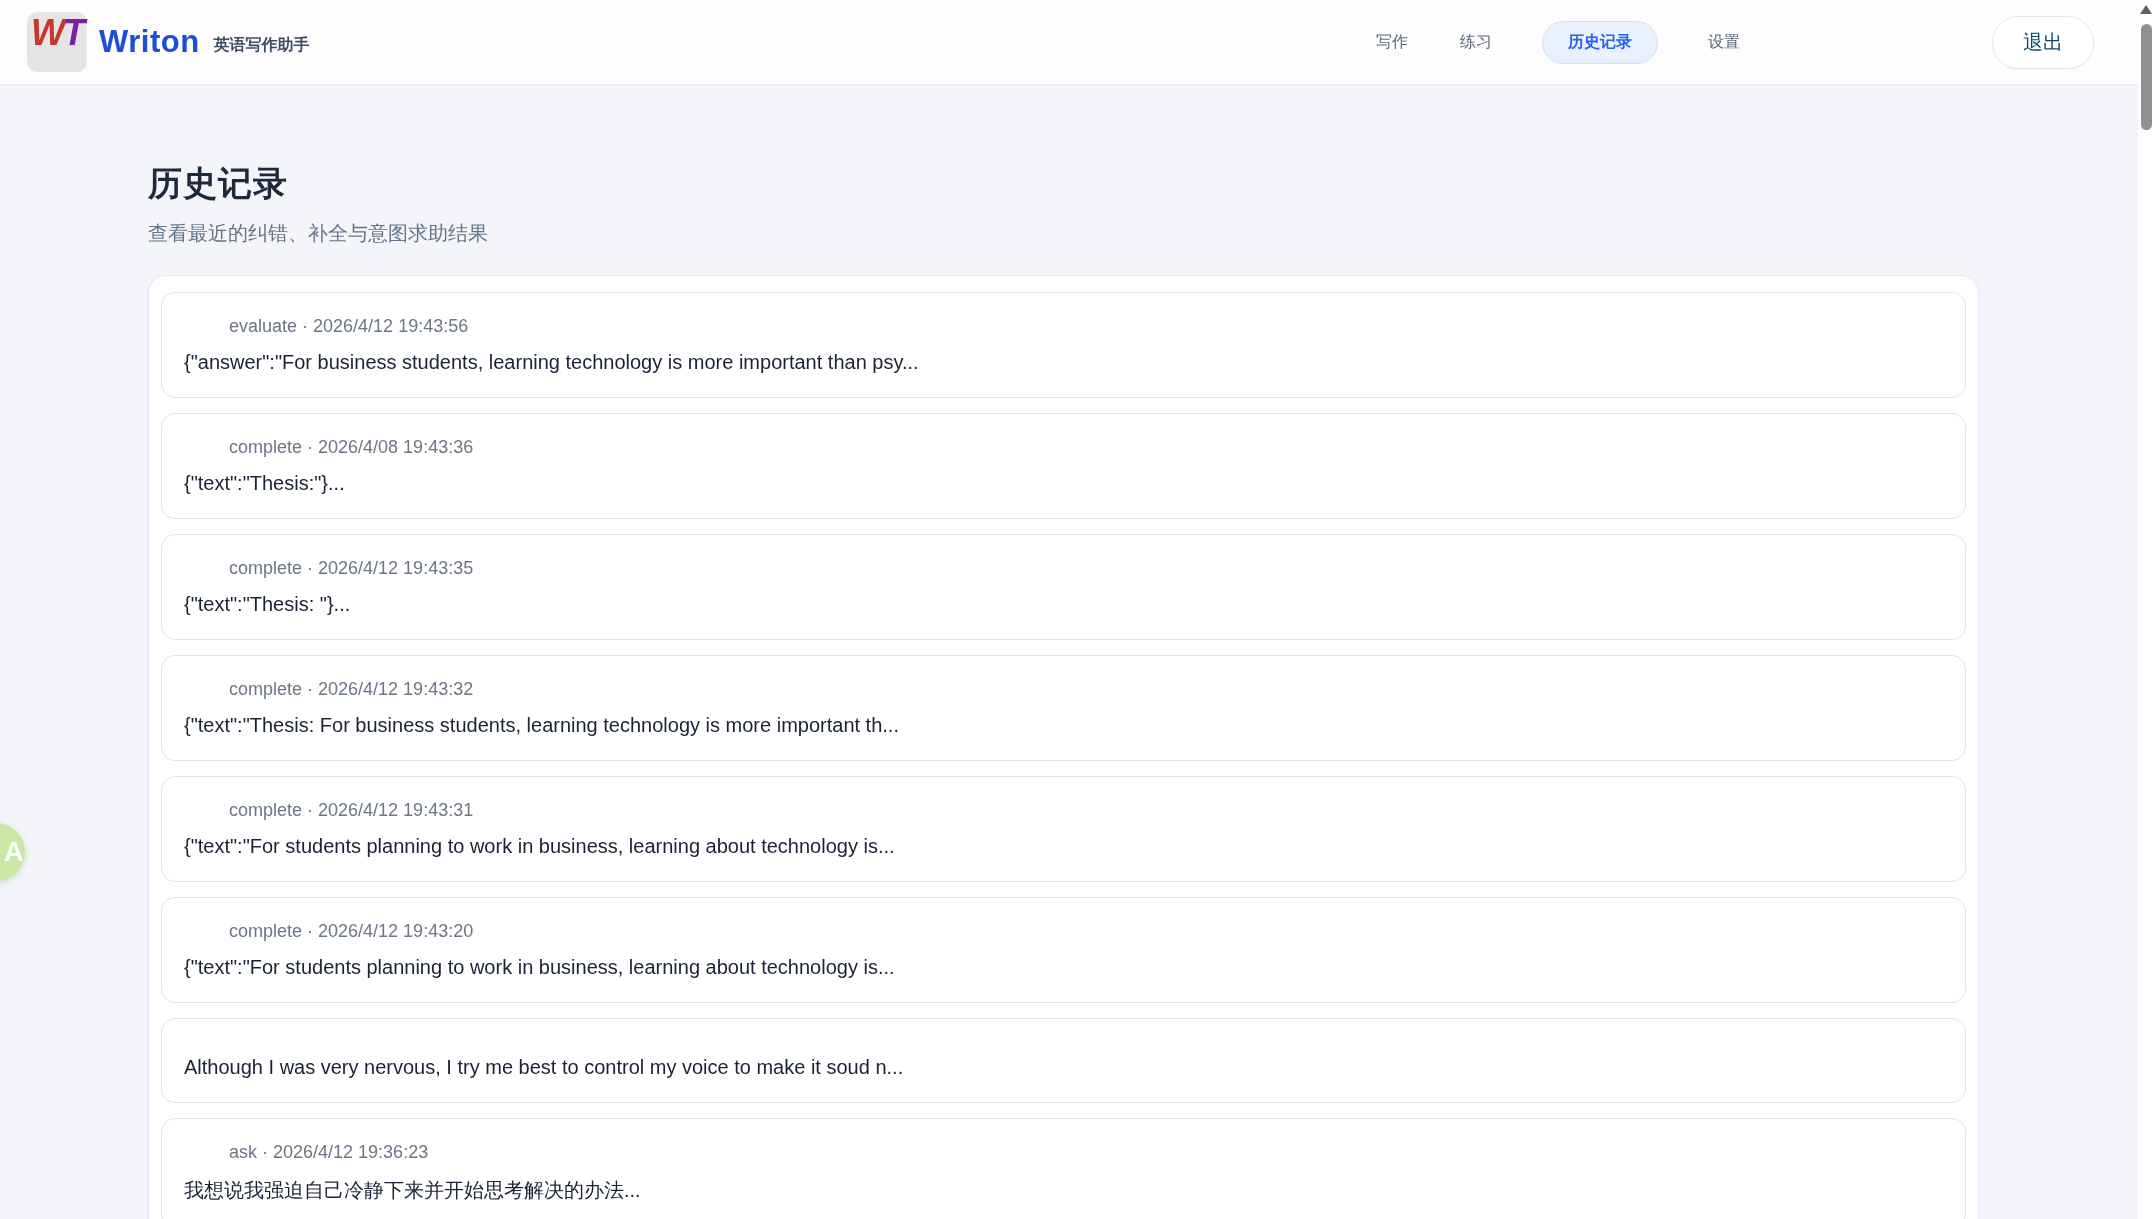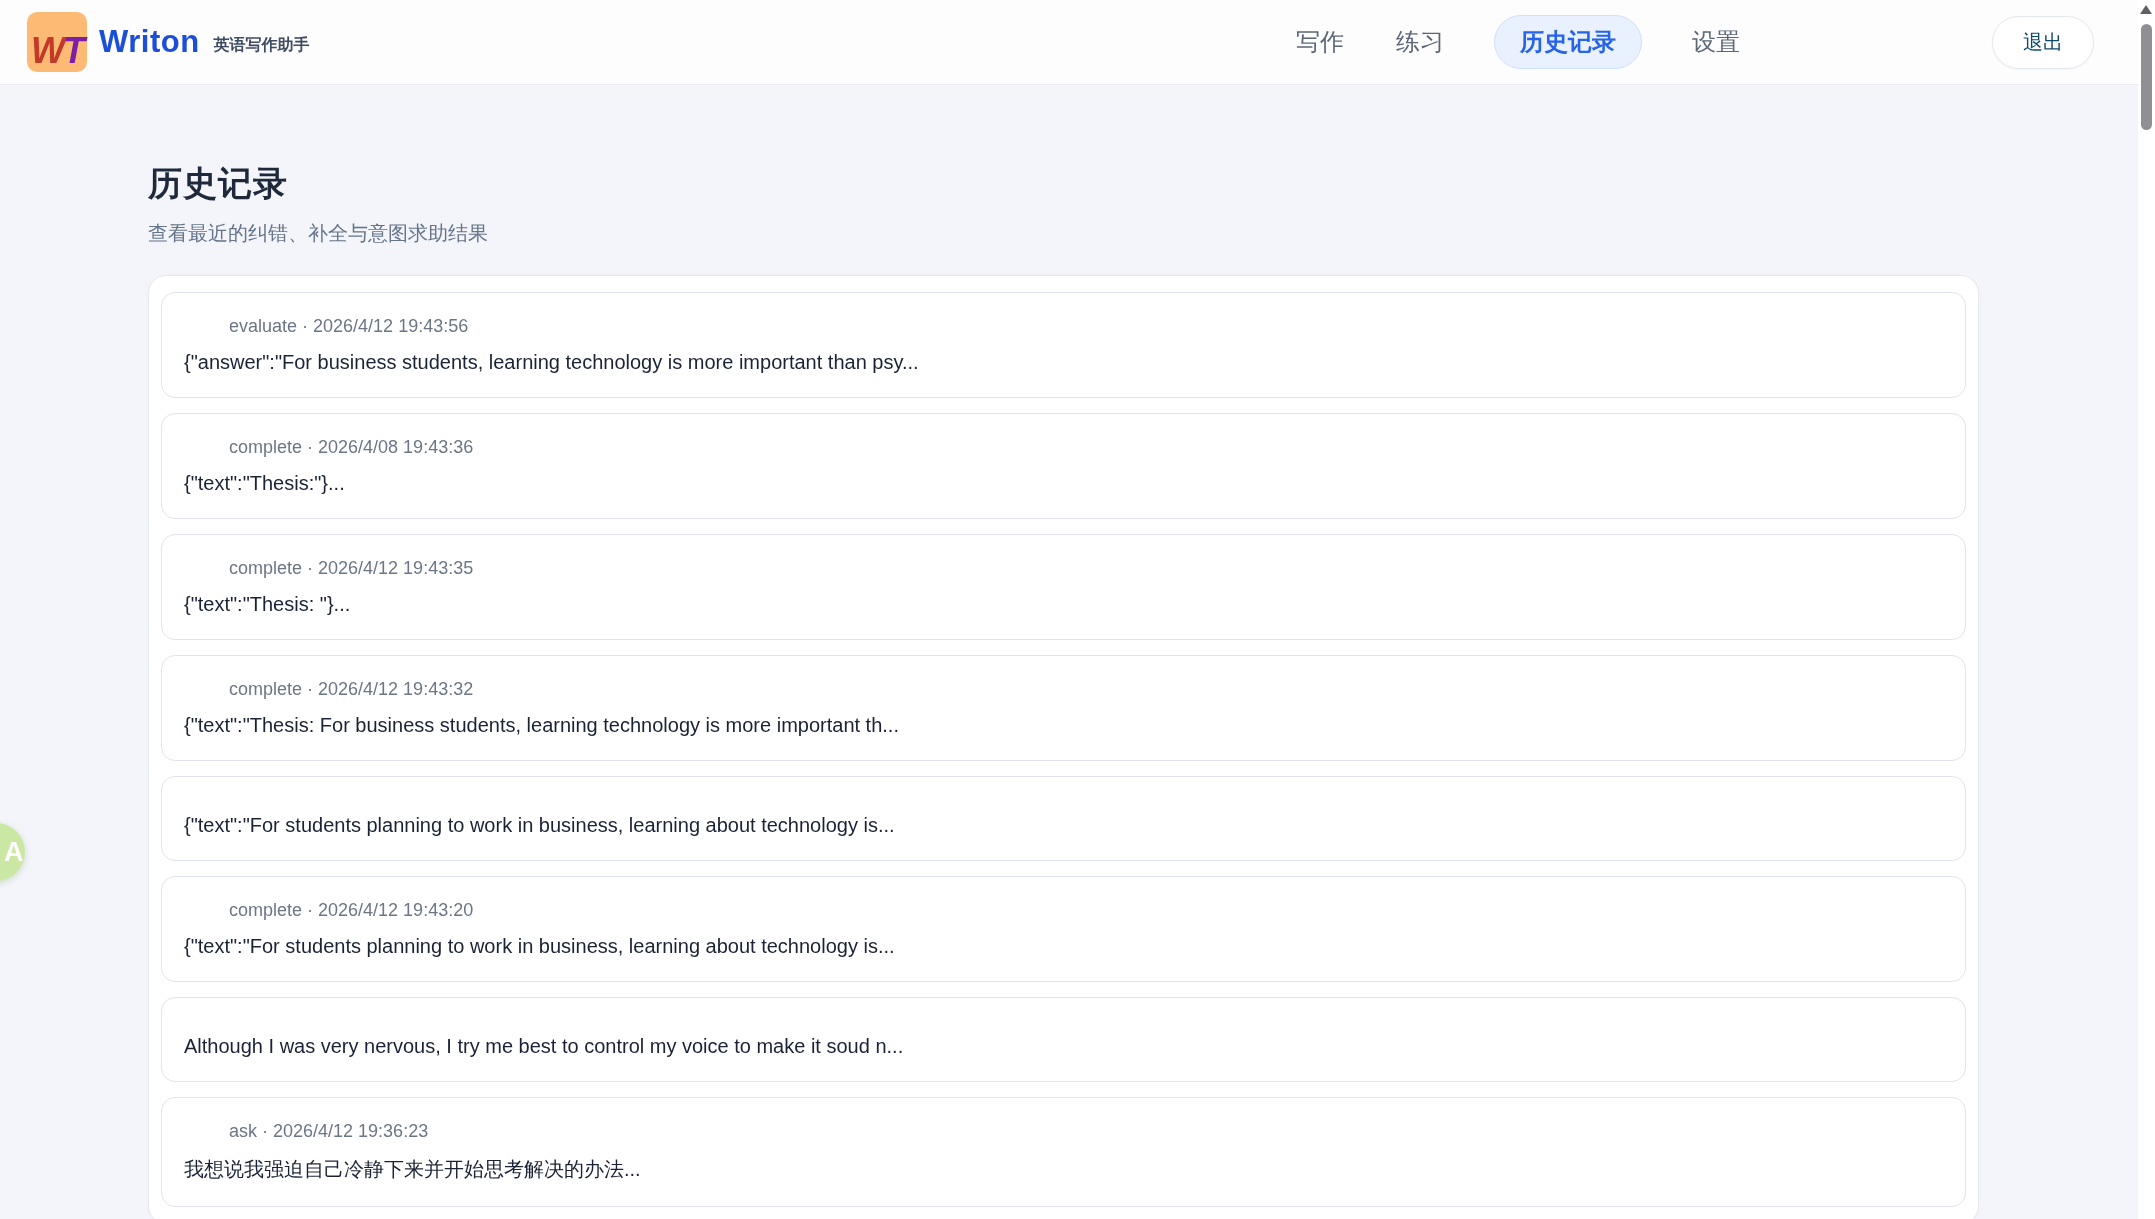--- a/index.html
+++ b/index.html
@@ -13,40 +13,40 @@
   .header{
     position:fixed; top:0; left:0; width:2138px; height:85px;
     background:var(--header-bg,#fdfdfe);
     border-bottom:1px solid #e8ebf2;
     display:flex; align-items:center;
     padding:0 44px 0 27px;
     z-index:20;
   }
   .brand{ display:flex; align-items:center; }
   .logo-tile{
-    width:60px; height:60px; border-radius:10px; background:#fdba74;
-    display:flex; align-items:flex-end; justify-content:center;
+    width:60px; height:60px; border-radius:10px; background:#e5e5e5;
+    display:flex; align-items:flex-start; justify-content:center;
   }
   .logo-wt{
     font-size:36px; font-weight:900; font-style:italic; letter-spacing:-2px;
     white-space:nowrap;
   }
   .logo-w{ color:var(--logo-red,#c43a28); }
   .logo-t{ color:var(--logo-purple,#7d1fa6); }
   .brand-name{
     margin-left:12px; font-size:31px; font-weight:700; color:#1d4ed8;
     letter-spacing:0.5px;
   }
   .brand-tagline{
     margin-left:14px; font-size:16px; font-weight:600; color:#3d4b63;
     padding-top:6px;
   }
   .nav{ margin-left:auto; display:flex; align-items:center; gap:48px; }
   .nav-item{
-    font-size:24px; color:#5b6778; cursor:pointer; background:none; border:none;
+    font-size:16px; color:#5b6778; cursor:pointer; background:none; border:none;
     font-family:Liberation Serif, serif; padding:10px 2px; border-radius:999px;
   }
   .nav-item.active{
     color:var(--accent,#2563eb); font-weight:700;
     background:var(--accent-soft,#e9f1fe);
     border:1px solid var(--accent-border,#cfe0fc);
     padding:10px 25px;
   }
   .logout-btn{
     margin-left:250px;
@@ -138,20 +138,21 @@
   </article>
       <article class="record-card">
     <div class="record-meta">complete · 2026/4/12 19:43:35</div>
     <div class="record-preview">{"text":"Thesis: "}...</div>
   </article>
       <article class="record-card">
     <div class="record-meta">complete · 2026/4/12 19:43:32</div>
     <div class="record-preview">{"text":"Thesis: For business students, learning technology is more important th...</div>
   </article>
       <article class="record-card">
+    <div class="record-meta">complete · 2026/4/12 19:43:31</div>
     <div class="record-preview">{"text":"For students planning to work in business, learning about technology is...</div>
   </article>
       <article class="record-card">
     <div class="record-meta">complete · 2026/4/12 19:43:20</div>
     <div class="record-preview">{"text":"For students planning to work in business, learning about technology is...</div>
   </article>
       <article class="record-card">
     <div class="record-preview">Although I was very nervous, I try me best to control my voice to make it soud n...</div>
   </article>
       <article class="record-card">

